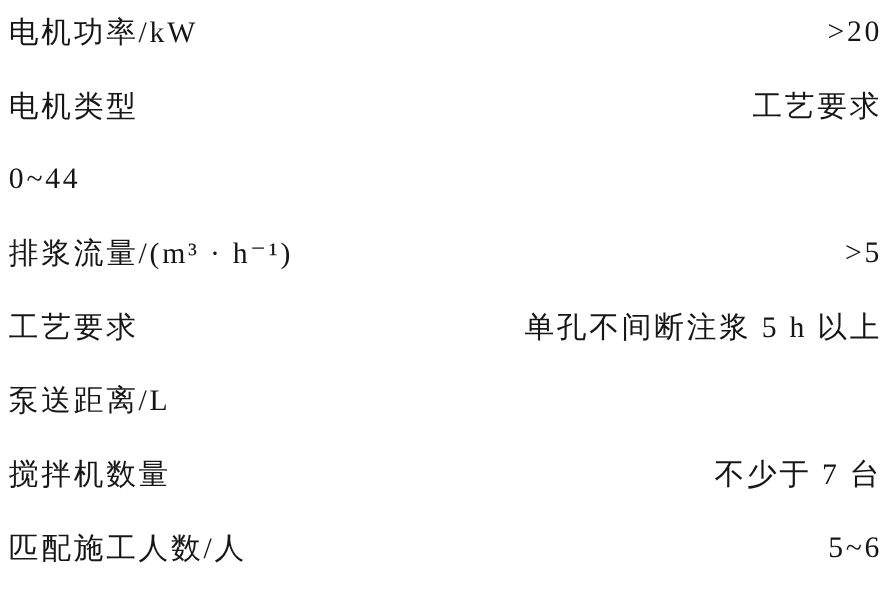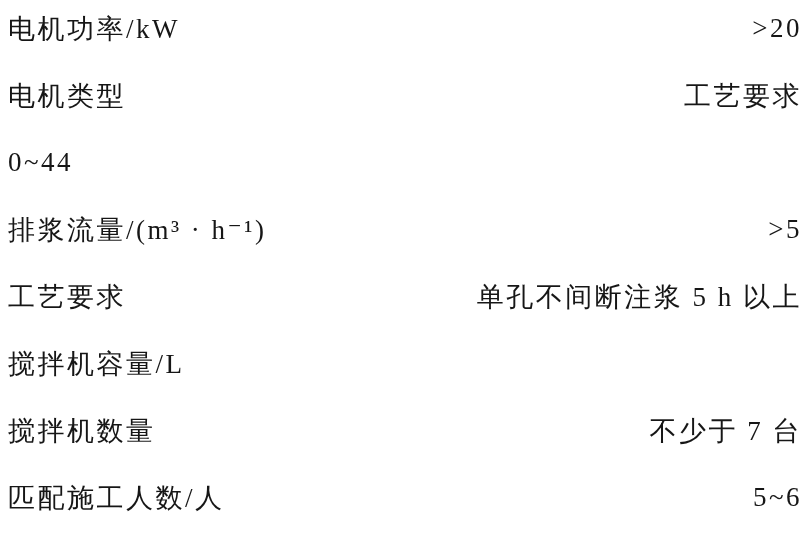--- a/index.html
+++ b/index.html
@@ -63,21 +63,21 @@
     <span class="row-label">排浆流量/(m³ · h⁻¹)</span>
     <span class="row-value">&gt;5</span>
   </div>
 
   <div class="spec-row">
     <span class="row-label">工艺要求</span>
     <span class="row-value">单孔不间断注浆 5 h 以上</span>
   </div>
 
   <div class="spec-row">
-    <span class="row-label">搅拌机容量/L</span>
+    <span class="row-label">泵送距离/L</span>
   </div>
 
   <div class="spec-row">
     <span class="row-label">搅拌机数量</span>
     <span class="row-value">不少于 7 台</span>
   </div>
 
   <div class="spec-row">
     <span class="row-label">匹配施工人数/人</span>
     <span class="row-value">5~6</span>

